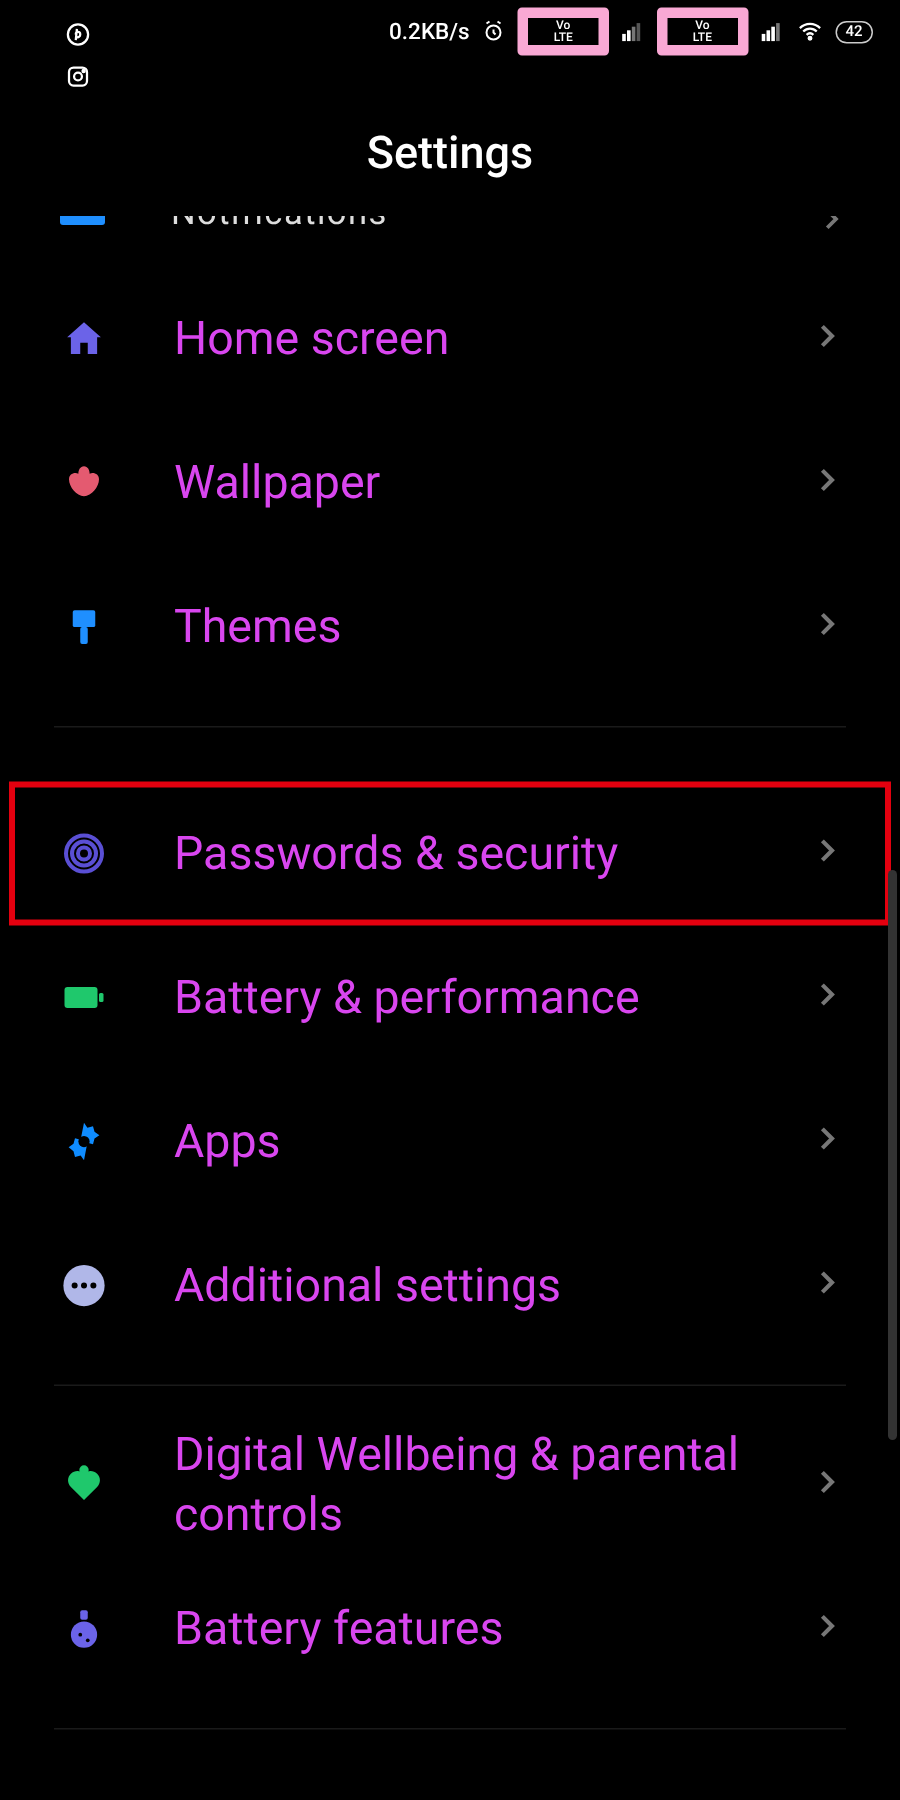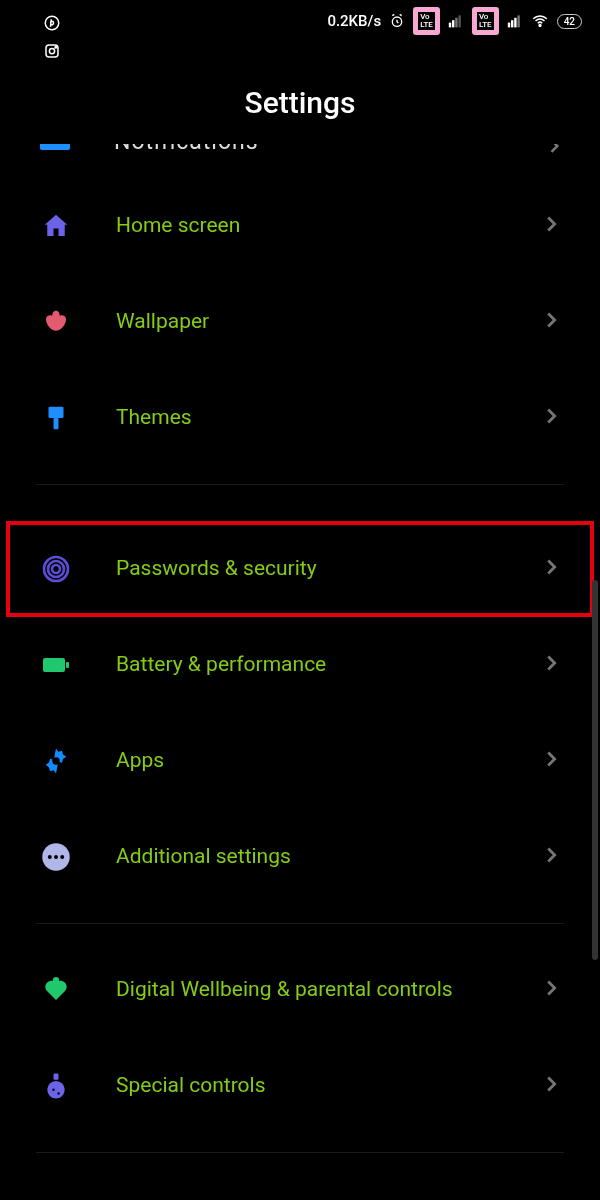--- a/index.html
+++ b/index.html
@@ -2,29 +2,29 @@
 <html><head>
 <meta charset="utf-8">
 <style>
   * { margin: 0; padding: 0; box-sizing: border-box; }
   html, body { width: 600px; height: 1200px; background: #000; color: #fff; font-family: -apple-system, Roboto, "Helvetica Neue", sans-serif; overflow: hidden; }
   .statusbar { height: 42px; display: flex; align-items: center; justify-content: space-between; padding: 0 18px; font-size: 18px; font-weight: 500; }
   .sb-left { display: flex; align-items: center; gap: 10px; flex-direction: column; }
   .sb-right { display: flex; align-items: center; gap: 8px; font-size: 15px; }
   .sb-icon { display: inline-flex; align-items: center; }
   .battery { border: 1.5px solid #ccc; border-radius: 10px; padding: 1px 6px; font-size: 10px; }
-  .lte-box { border: 5px solid #f9a8d4; border-radius: 3px; font-size: 8px; padding: 1px 2px; line-height: 8px; }
+  .lte-box { border: 7px solid #f9a8d4; border-radius: 3px; font-size: 8px; padding: 1px 17px; line-height: 8px; text-align: center; }
   .header { text-align: center; padding: 20px 0 24px 0; }
   .header h1 { font-size: 30px; font-weight: 500; margin-top: 23px; }
   .list { padding: 0 0; }
   .row-wrap { border: 4px solid transparent; margin: 0 6px; }
   .row-wrap.highlight { border-color: #e4000f; margin-top: 36px; }
   .row { display: flex; align-items: center; height: 88px; padding: 0 26px 0 26px; cursor: pointer; }
   .row .icon { width: 40px; height: 40px; display: flex; align-items: center; justify-content: center; flex: 0 0 40px; }
-  .row .label { flex: 1; font-size: 21px; color: #84cc16; margin-left: 40px; line-height: 1.3; }
+  .row .label { flex: 1; font-size: 31px; color: #d946ef; margin-left: 40px; line-height: 1.3; }
   .row .chev { flex: 0 0 24px; color: #777; }
   .divider { height: 1px; background: #1a1a1a; margin: 18px 36px; }
   .scrollbar { position: absolute; right: 2px; top: 580px; width: 6px; height: 380px; background: #333; border-radius: 3px; }
   
   .partial-row { height: 34px; display:flex; align-items:flex-start; padding: 0 36px; overflow: hidden; position: relative; }
   .partial-row .bar { width: 30px; height: 8px; background: #1f8fff; border-radius: 2px; margin-left: 4px; margin-top: -2px;}
   .partial-row .ptxt { color:#ddd; font-size:23px; margin-left:44px; letter-spacing:1px; transform: translateY(-16px);}
   .partial-row .pchev { position:absolute; right:36px; top:-8px; color:#777;}
 </style>
 </head>
@@ -216,21 +216,21 @@
     <div class="row-wrap">
       <div class="row">
         <div class="icon">
           <svg width="30" height="30" viewBox="0 0 24 24" fill="#6b63e8">
             <rect x="10" y="2" width="4" height="5" rx="1"></rect>
             <circle cx="12" cy="15" r="7"></circle>
             <circle cx="14" cy="18" r="1" fill="#000"></circle>
             <circle cx="10" cy="15" r="1" fill="#000"></circle>
           </svg>
         </div>
-        <div class="label">Special controls</div>
+        <div class="label">Battery features</div>
         <div class="chev"><svg width="22" height="22" viewBox="0 0 24 24" fill="none" stroke="#777" stroke-width="3">
             <path d="M9 5l7 7-7 7"></path>
           </svg></div>
       </div>
     </div>
     <div class="divider"></div>
   </div>
 
 <div class="scrollbar"></div>
 

